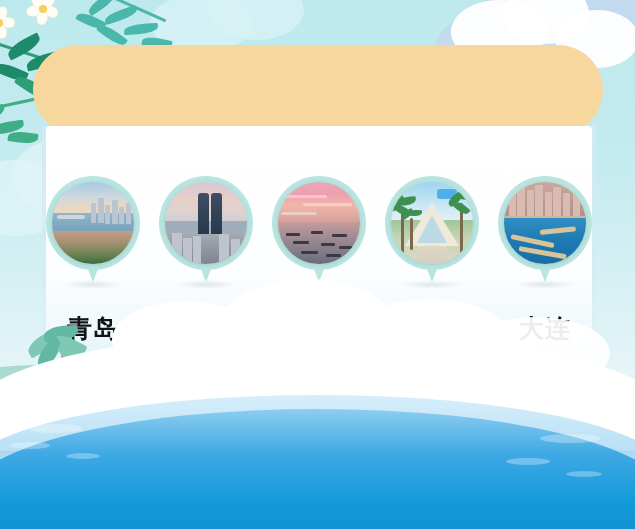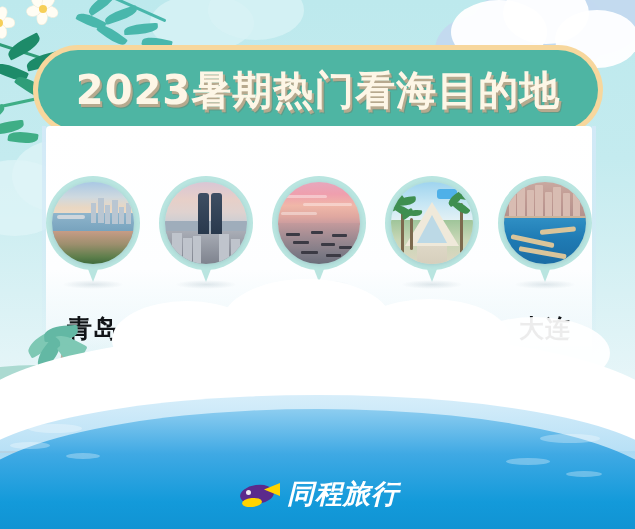--- a/index.html
+++ b/index.html
@@ -216,23 +216,20 @@
       <div class="petal" style="transform:rotate(92deg) translate(9px,0);"></div>
       <div class="petal" style="transform:rotate(164deg) translate(9px,0);"></div>
       <div class="petal" style="transform:rotate(236deg) translate(9px,0);"></div>
       <div class="petal" style="transform:rotate(308deg) translate(9px,0);"></div>
       <div class="fcore"></div>
     </div>
   </div>
 
   <div class="banner-wrap">
     <div class="banner-border"></div>
-    <div class="banner">
-      <div class="banner-title">2023暑期热门看海目的地</div>
-    </div>
   </div>
 
   <div class="card"></div>
   <div class="card-edge l"></div>
   <div class="card-edge r"></div>
 
   <div class="pins">
 
     <div class="pin" style="left:0px;">
       <div class="pin-shadow"></div>
@@ -393,26 +390,15 @@
 
     <div class="ocean-lt"></div>
     <div class="ocean"></div>
     <div class="ripple" style="left:28px;bottom:96px;width:54px;height:9px;"></div>
     <div class="ripple" style="left:10px;bottom:80px;width:40px;height:7px;"></div>
     <div class="ripple" style="left:66px;bottom:70px;width:34px;height:6px;"></div>
     <div class="ripple" style="left:540px;bottom:86px;width:60px;height:9px;"></div>
     <div class="ripple" style="left:506px;bottom:64px;width:44px;height:7px;"></div>
     <div class="ripple" style="left:566px;bottom:52px;width:36px;height:6px;"></div>
 
-    <div class="footer">
-      <div class="logo">
-        <div class="blimp">
-          <div class="blimp-body"></div>
-          <div class="blimp-tail"></div>
-          <div class="blimp-fin"></div>
-          <div class="blimp-win"></div>
-        </div>
-        <div class="logo-text">同程旅行</div>
-      </div>
-    </div>
   </div>
 
 </div>
 
 </body></html>

